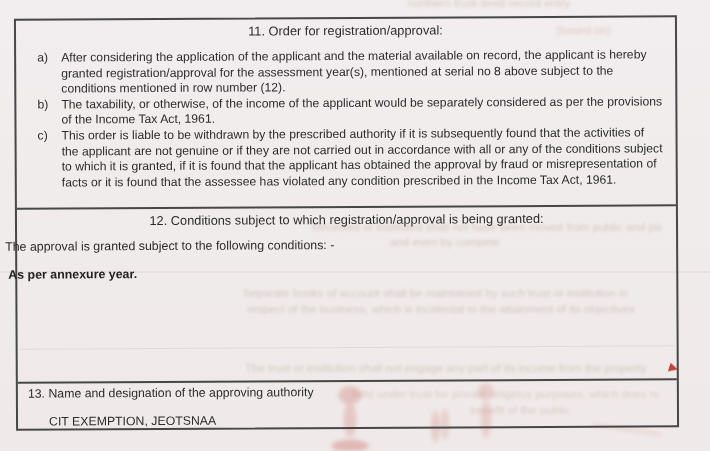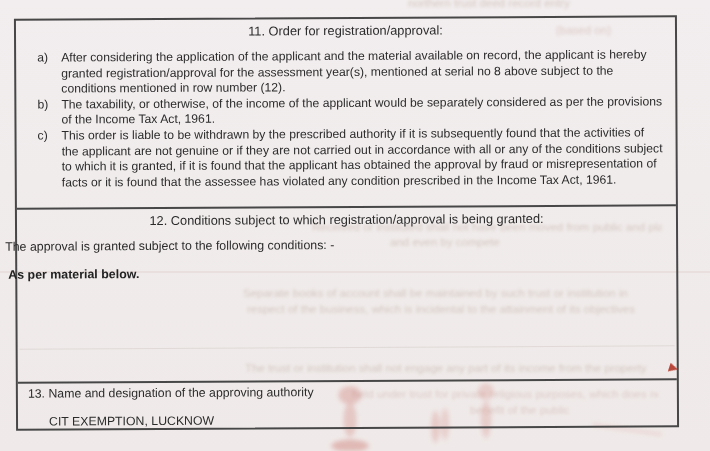--- a/index.html
+++ b/index.html
@@ -136,27 +136,27 @@
         <div class="li">
           <span class="lbl">c)</span>
           <span class="txt">This order is liable to be withdrawn by the prescribed authority if it is subsequently found that the activities of the applicant are not genuine or if they are not carried out in accordance with all or any of the conditions subject to which it is granted, if it is found that the applicant has obtained the approval by fraud or misrepresentation of facts or it is found that the assessee has violated any condition prescribed in the Income Tax Act, 1961.</span>
         </div>
       </div>
     </section>
 
     <section class="sec-12">
       <div class="sec-title">12. Conditions subject to which registration/approval is being granted:</div>
       <div class="intro">The approval is granted subject to the following conditions: -</div>
-      <div class="annex">As per material below.</div>
+      <div class="annex">As per annexure year.</div>
       <div class="faint-rule"></div>
     </section>
 
     <section class="sec-13">
       <div class="t1">13. Name and designation of the approving authority</div>
-      <div class="t3">CIT EXEMPTION, LUCKNOW</div>
+      <div class="t3">CIT EXEMPTION, JEOTSNAA</div>
     </section>
 
   </div>
 
   <div class="stamp stamp-1"></div>
   <div class="stamp stamp-2"></div>
   <div class="stamp stamp-3"></div>
   <div class="stamp stamp-streak"></div>
   <div class="red-mark"></div>
 

